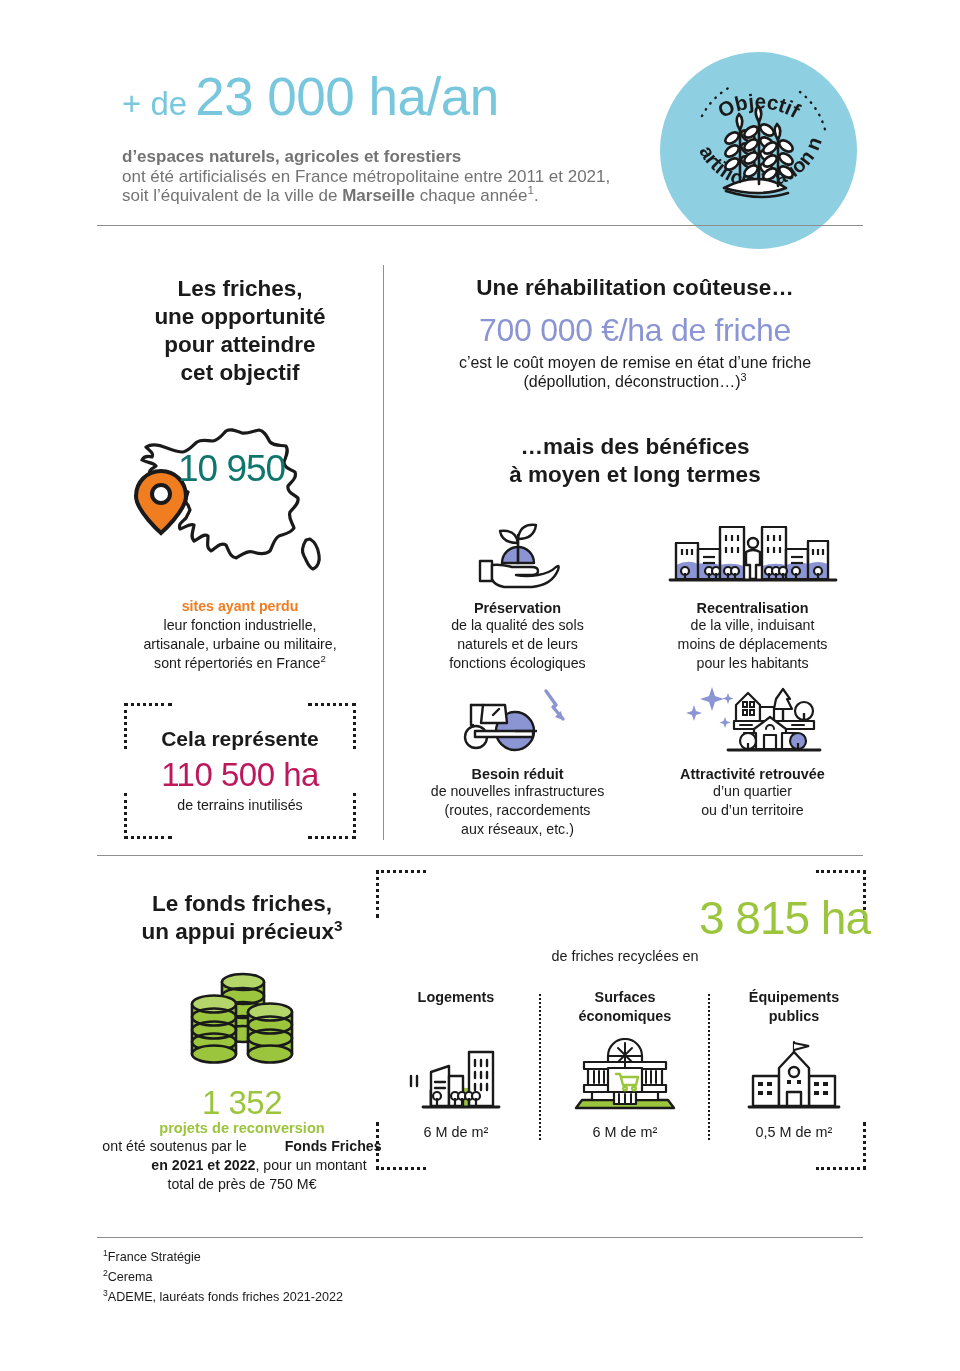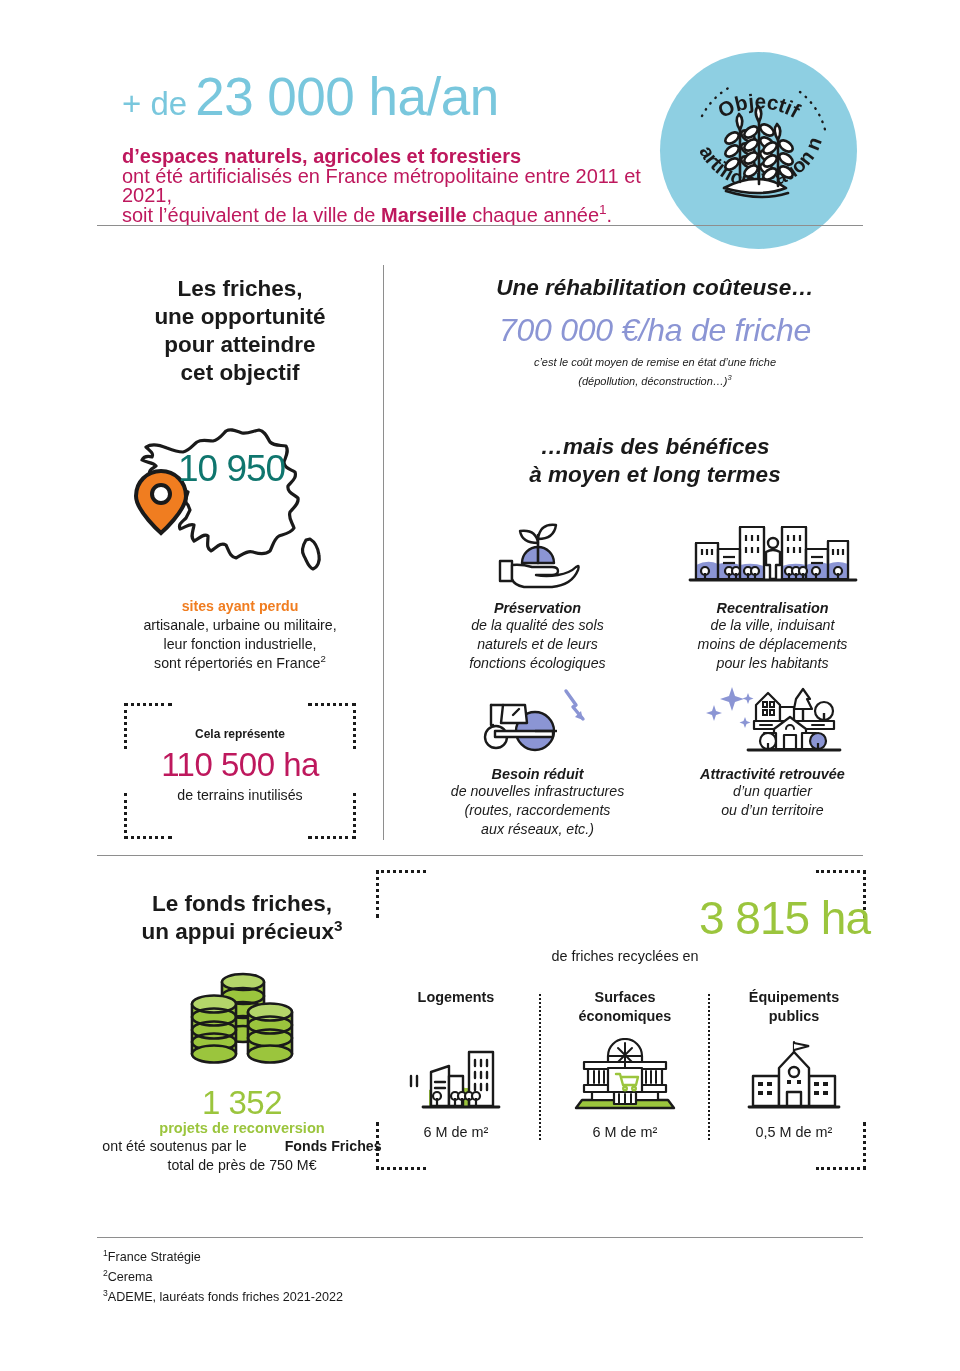--- a/index.html
+++ b/index.html
@@ -15,21 +15,21 @@
 
   
   .header{position:absolute;left:0;top:0;width:960px;height:232px;}
   .hero-text{position:absolute;left:122px;top:68px;width:520px;}
   .hero-big{
     font-size:53px;line-height:58px;color:#79c7dd;font-weight:400;
     letter-spacing:-0.5px;white-space:nowrap;
   }
   .hero-big .small{font-size:33px;letter-spacing:0;}
   .hero-big .thin{display:inline-block;width:8px;}
-  .hero-sub{margin-top:14px;font-size:20px;line-height:19.5px;color:#be185d;}
+  .hero-sub{margin-top:14px;font-size:17px;line-height:19.5px;color:#737373;}
   .hero-sub .b{font-weight:bold;}
   .header-rule{position:absolute;left:97px;top:225px;width:766px;height:1px;background:#8e8e8e;}
 
   
   .badge{
     position:absolute;left:660px;top:52px;width:197px;height:197px;
     border-radius:50%;background:#8ecfe2;
   }
   .badge svg{position:absolute;left:0;top:0;}
 
@@ -64,29 +64,29 @@
   .dotbox .tr{right:0;top:0;}
   .dotbox .tr::before{right:0;top:0;}
   .dotbox .tr::after{right:0;top:0;}
   .dotbox .bl{left:0;bottom:0;}
   .dotbox .bl::before{left:0;bottom:0;}
   .dotbox .bl::after{left:0;bottom:0;}
   .dotbox .br{right:0;bottom:0;}
   .dotbox .br::before{right:0;bottom:0;}
   .dotbox .br::after{right:0;bottom:0;}
   .dotbox-inner{padding-top:24px;}
-  .db-label{font-size:12px;font-weight:bold;}
+  .db-label{font-size:21px;font-weight:bold;}
   .db-big{font-size:33px;line-height:40px;color:#be185d;margin-top:4px;letter-spacing:-0.5px;}
   .db-sub{font-size:14.2px;margin-top:2px;}
 
   
-  .right-col{position:absolute;left:420px;top:0px;width:470px;text-align:center;font-style:italic;}
+  .right-col{position:absolute;left:400px;top:0px;width:470px;text-align:center;}
   .rc-title{font-size:22.5px;font-weight:bold;margin-top:35px;}
   .rc-big{font-size:32px;line-height:42px;color:#8b95d4;margin-top:8px;letter-spacing:-0.3px;}
-  .rc-sub{font-size:11px;line-height:19px;margin-top:2px;}
+  .rc-sub{font-size:16px;line-height:19px;margin-top:2px;}
   .rc-title2{font-size:22.5px;line-height:28px;font-weight:bold;margin-top:42px;}
 
   .benefits{position:relative;margin-top:26px;display:flex;flex-wrap:wrap;}
   .benefit{width:235px;text-align:center;margin-bottom:8px;}
   .benefit .ico{height:76px;display:flex;align-items:flex-end;justify-content:center;}
   .benefit .bt{font-size:14.4px;font-weight:bold;margin-top:9px;}
   .benefit .bd{font-size:14.2px;line-height:19px;}
 
   
   .bottom-rule{position:absolute;left:97px;top:855px;width:766px;height:1px;background:#8e8e8e;}
@@ -235,22 +235,22 @@
         </svg>
         <svg width="62" height="74" viewBox="0 0 62 74" style="position:absolute;left:10px;top:53px;">
           <path d="M 31 6 C 17 6 6 17 6 31 C 6 46 31 68 31 68 C 31 68 56 46 56 31 C 56 17 45 6 31 6 Z" fill="#f07d20" stroke="#1a1a1a" stroke-width="4"></path>
           <circle cx="31" cy="29" r="9" fill="#ffffff" stroke="#1a1a1a" stroke-width="4"></circle>
         </svg>
         <div class="map-number">10 950</div>
       </div>
 
       <div class="lc-cap">
         <div class="orange-b">sites ayant perdu</div>
+        <div>leur fonction industrielle,</div>
         <div>artisanale, urbaine ou militaire,</div>
-        <div>leur fonction industrielle,</div>
         <div><span>sont répertoriés en France</span><sup>2</sup></div>
       </div>
 
       <div class="dotbox">
         <span class="corner tl"></span>
         <span class="corner tr"></span>
         <span class="corner bl"></span>
         <span class="corner br"></span>
         <div class="dotbox-inner">
           <div class="db-label">Cela représente</div>
@@ -494,20 +494,21 @@
             <ellipse cx="88" cy="70" rx="22" ry="8.5" fill="none"></ellipse>
             <ellipse cx="88" cy="86" rx="22" ry="8.5" fill="#9bc53d"></ellipse>
           </g>
         </svg>
       </div>
 
       <div class="bl-big">1 352</div>
       <div class="bl-green">projets de reconversion</div>
       <div class="bl-txt">
         <div><span>ont été soutenus par le </span><span class="b">Fonds Friches</span></div>
+        <div><span class="b">en 2021 et 2022</span><span>, pour un montant</span></div>
         <div>total de près de 750 M€</div>
       </div>
     </div>
 
     <div class="br-frame">
       <span class="corner tl"></span>
       <span class="corner tr"></span>
       <span class="corner bl2"></span>
       <span class="corner br2"></span>
     </div>

